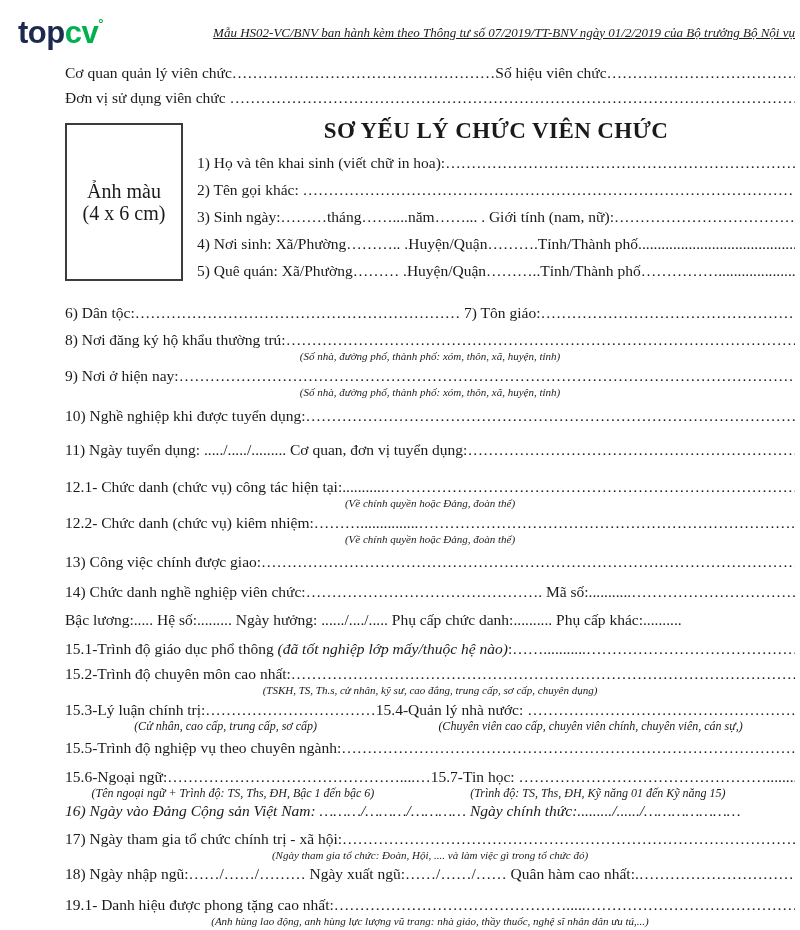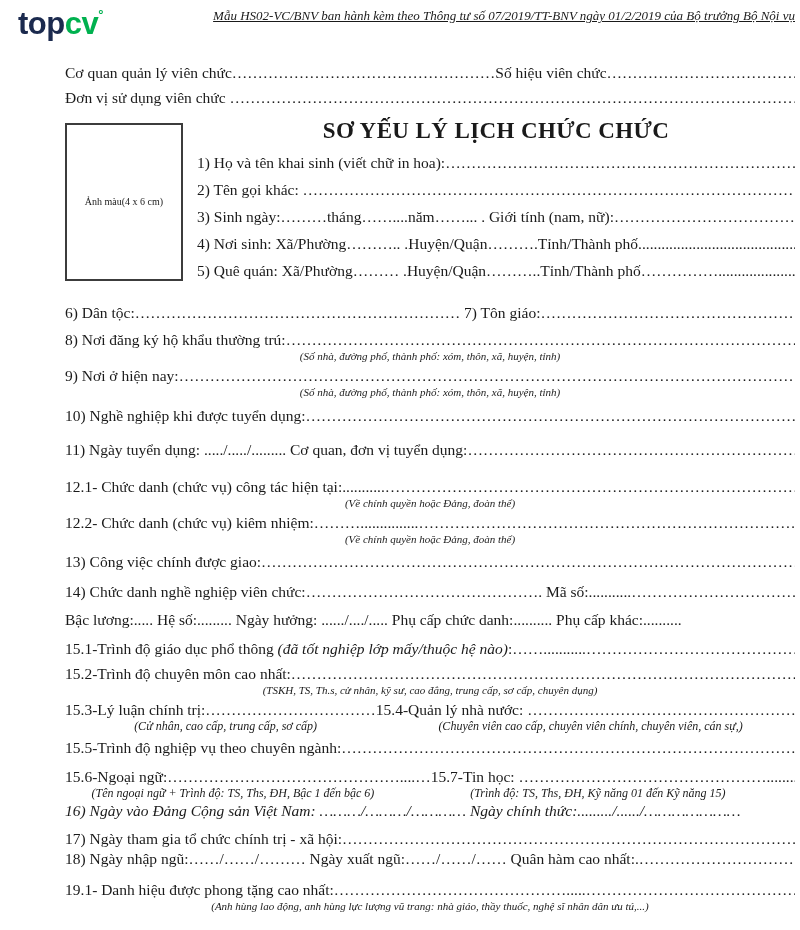--- a/index.html
+++ b/index.html
@@ -3,37 +3,37 @@
 <meta charset="utf-8">
 <style>
   html,body { margin:0; padding:0; background:#ffffff; }
   body {
     width:800px; height:930px; overflow:hidden;
     font-family:"Liberation Serif","DejaVu Serif",serif;
     color:#1a1a1a;
   }
   .page { width:800px; height:930px; box-sizing:border-box; padding:8px 5px 0 65px; overflow:hidden; }
 
-  .header-row { display:flex; align-items:flex-start; justify-content:space-between; height:48px; margin-left:-47px; }
+  .header-row { display:flex; align-items:center; justify-content:space-between; height:48px; margin-left:-47px; }
   .logo { font-family:"Liberation Sans",sans-serif; font-weight:bold; font-size:31px; letter-spacing:-0.5px; line-height:1; white-space:nowrap; }
   .lg-top { }
   .lg-cv { }
   .lg-mark { font-size:13px; vertical-align:top; line-height:1; }
   .header-note { font-style:italic; text-decoration:underline; font-size:13px; line-height:15px; white-space:nowrap; }
 
   .line { font-size:15.5px; line-height:19px; white-space:nowrap; overflow:hidden; }
   .note { font-size:11px; font-style:italic; line-height:15px; text-align:center; white-space:nowrap; overflow:hidden; }
   .note-split { display:flex; font-size:12px; font-style:italic; line-height:15px; white-space:nowrap; overflow:hidden; }
   .note-split .nl { text-align:center; overflow:hidden; }
   .note-split .nr { text-align:center; overflow:hidden; }
 
   .top-section { display:flex; margin-top:10px; height:180px; }
   .photo-box { flex:none; width:114px; height:154px; margin-top:6px; border:2px solid #3c3c3c;
-    display:flex; justify-content:center; align-items:center;
-    text-align:left; font-size:10px; line-height:22px; }
+    display:flex; flex-direction:column; justify-content:center; align-items:center;
+    text-align:left; font-size:20px; line-height:22px; }
   .right-col { flex:1; min-width:0; padding-left:14px; }
   .title { text-align:center; font-weight:bold; font-size:23px; line-height:28px; margin:0 0 8px 0; letter-spacing:0.4px; white-space:nowrap; }
   .item { margin-top:7px; line-height:20px; }
   .it { font-style:italic; }
 </style>
 </head>
 <body style="color: rgb(26, 26, 26); background: rgb(255, 255, 255);">
 
 <div class="page">
 
@@ -44,21 +44,21 @@
 
   <div class="line" style="margin-top:7px;">Cơ quan quản lý viên chức……………………………………………Số hiệu viên chức……………………………………</div>
   <div class="line" style="margin-top:6px;">Đơn vị sử dụng viên chức …………………………………………………………………………………………………………………</div>
 
   <div class="top-section">
     <div class="photo-box">
       <div>Ảnh màu</div>
       <div>(4 x 6 cm)</div>
     </div>
     <div class="right-col">
-      <div class="title">SƠ YẾU LÝ LỊCH CHỨC CHỨC</div>
+      <div class="title">SƠ YẾU LÝ CHỨC VIÊN CHỨC</div>
       <div class="line item">1) Họ và tên khai sinh (viết chữ in hoa):………………………………………………………………………….................</div>
       <div class="line item">2) Tên gọi khác: ………………………………………………………………………………………………..................</div>
       <div class="line item">3) Sinh ngày:………tháng……....năm……... . Giới tính (nam, nữ):………………………………………......</div>
       <div class="line item">4) Nơi sinh: Xã/Phường……….. .Huyện/Quận……….Tỉnh/Thành phố...............................................</div>
       <div class="line item">5) Quê quán: Xã/Phường……… .Huyện/Quận………..Tỉnh/Thành phố…………….....................................</div>
     </div>
   </div>
 
   <div class="body-lines">
     <div class="line" style="margin-top:6px;">6) Dân tộc:……………………………………………………… 7) Tôn giáo:………………………………………………………</div>
@@ -99,20 +99,21 @@
 
     <div class="line" style="margin-top:10px;">15.6-Ngoại ngữ:………………………………………....…15.7-Tin học: ………………………………………….............</div>
     <div class="note-split">
       <span class="nl" style="width:46%;">(Tên ngoại ngữ + Trình độ: TS, Ths, ĐH, Bậc 1 đến bậc 6)</span>
       <span class="nr" style="width:54%;">(Trình độ: TS, Ths, ĐH, Kỹ năng 01 đến Kỹ năng 15)</span>
     </div>
 
     <div class="line" style="margin-top:0;font-style:italic;">16) Ngày vào Đảng Cộng sản Việt Nam: ………/………/………… Ngày chính thức:........./....../…………………</div>
 
     <div class="line" style="margin-top:9px;">17) Ngày tham gia tổ chức  chính trị - xã hội:………………………………………………………………………………………….</div>
+    <div class="note">(Ngày tham gia tổ chức: Đoàn, Hội, .... và  làm việc gì trong tổ chức đó)</div>
 
     <div class="line" style="margin-top:1px;">18) Ngày nhập ngũ:……/……/……… Ngày xuất ngũ:……/……/…… Quân hàm cao nhất:.……………………………..</div>
 
     <div class="line" style="margin-top:12px;">19.1- Danh hiệu được phong tặng cao nhất:……………………………………….....………………………………………...</div>
     <div class="note">(Anh hùng lao động, anh hùng lực lượng vũ trang: nhà giáo, thầy thuốc, nghệ sĩ nhân dân ưu tú,...)</div>
   </div>
 
 </div>
 
 </body></html>

